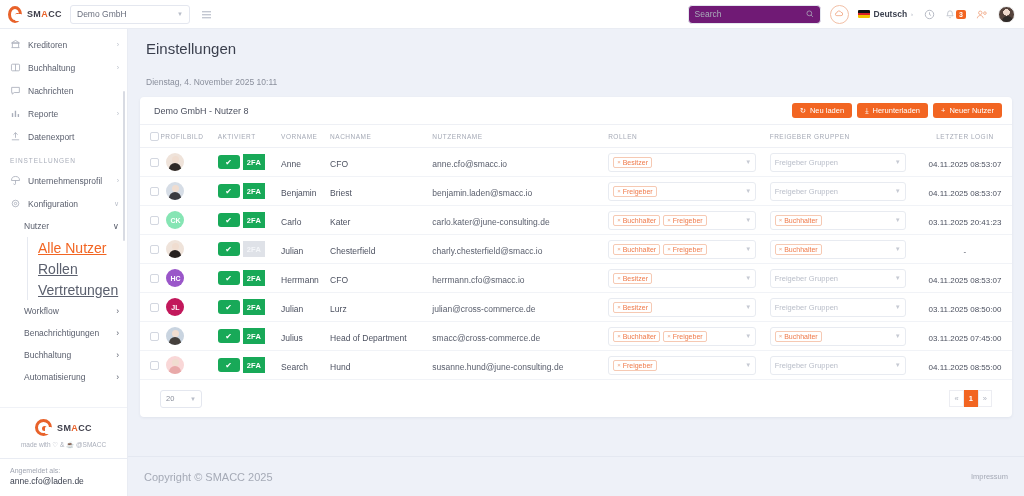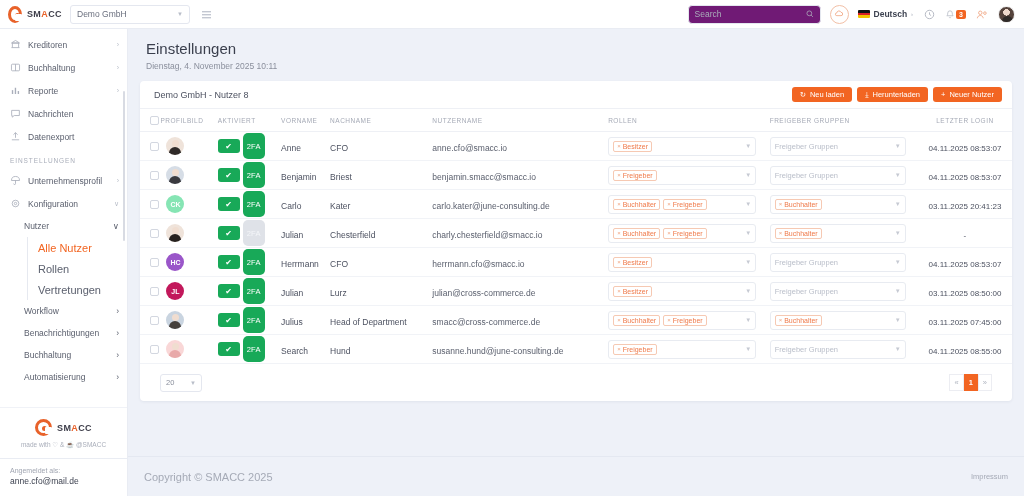--- a/index.html
+++ b/index.html
@@ -98,43 +98,43 @@
   .sec-title {
     font-size: 6.5px; color: #a9aeba; letter-spacing: .9px; padding: 9px 10px 5px 10px;
     text-transform: uppercase;
   }
   .sub-item {
     height: 22px; display: flex; align-items: center; font-size: 8.5px;
     color: #5b606e; padding-left: 24px; padding-right: 8px; cursor: pointer;
   }
   .sub-item .lbl { flex: 1; white-space: nowrap; }
   .sub-sub {
-    height: 21px; display: flex; align-items: center; font-size: 11px;
-    color: #5b606e; padding-left: 38px; cursor: pointer; position: relative;
+    height: 21px; display: flex; align-items: center; font-size: 14px;
+    color: #5b606e; padding-left: 38px; cursor: pointer; position: relative; text-decoration: underline;
   }
   .tree-line { position: absolute; left: 27px; top: 0; bottom: 0; width: 1px; background: #e6e9f0; }
   .sub-sub.active { color: #f26522; }
 
   .side-logo {
     padding: 11px 0 9px; display: flex; flex-direction: column; align-items: center;
     gap: 5px; border-top: 1px solid #f0f2f7;
   }
   .side-logo-row { display: flex; align-items: center; gap: 5px; }
   .madewith { font-size: 6.5px; color: #a9aeba; display:flex; align-items:center; gap:2px; }
   .side-user {
     border-top: 1px solid #e9ecf3; padding: 8px 10px 10px; background: #fff;
   }
   .side-user .k { font-size: 7px; color: #a0a5b1; margin-bottom: 2px; }
   .side-user .v { font-size: 8.5px; color: #3d4250; }
 
   
   .main { flex: 1; min-width: 0; display: flex; flex-direction: column; background: #eef1f8; }
   .page-head { padding: 11px 18px 10px 18px; }
   .page-title { font-size: 15px; color: #3a3f4d; font-weight: 400; }
-  .page-sub { font-size: 8.5px; color: #8a8f9c; margin-top: 4px; }
+  .page-sub { font-size: 8.5px; color: #8a8f9c; margin-top: 20px; }
 
   .card {
     margin: 0 12px; background: #fff; border-radius: 4px;
     box-shadow: 0 1px 3px rgba(40,50,80,.07); display: flex; flex-direction: column;
     overflow: hidden;
   }
   .card-head {
     height: 28px; display: flex; align-items: center; padding: 0 10px 0 14px;
     border-bottom: 1px solid #eef0f5;
   }
@@ -180,22 +180,22 @@
   }
   .av .dot {
     position: absolute; right: -1px; bottom: 0px; width: 4px; height: 4px;
     border-radius: 50%; background: #22c55e; border: 1px solid #fff; z-index:3;
   }
   .pill-ok {
     width: 22px; height: 14px; border-radius: 3px; background: #18a958;
     display: flex; align-items: center; justify-content: center; color: #fff; font-size: 8px;
   }
   .pill-2fa {
-    height: 26px; border-radius: 5px; background: #18a958; color: #fff;
-    font-size: 7.5px; font-weight: 400; display: flex; align-items: center;
+    height: 16px; border-radius: 0; background: #18a958; color: #fff;
+    font-size: 7.5px; font-weight: 700; display: flex; align-items: center;
     justify-content: center; padding: 0 4px; letter-spacing: .2px;
   }
   .pill-2fa.off { background: #dfe2e8; color: #f4f6f9; }
   .tname { font-size: 8.5px; color: #4c5160; }
   .tmail { font-size: 8.5px; color: #5b606e; }
   .tlogin { font-size: 8px; color: #4c5160; white-space: nowrap; }
 
   .multisel {
     border: 1px solid #e8ebf1; border-radius: 3px; height: 19px; display: flex;
     align-items: center; gap: 3px; padding: 0 4px; background: #fff; width: 148px;
@@ -325,41 +325,41 @@
 
         <div class="nav-item">
           <span class="ico">
               <svg width="11" height="11" viewBox="0 0 12 12">
                 <rect x="1.6" y="2.4" width="8.8" height="7.2" rx="1" stroke="#a9aeba" stroke-width=".9" fill="none"></rect>
                 <line x1="6" y1="2.4" x2="6" y2="9.6" stroke="#a9aeba" stroke-width=".9"></line>
               </svg>
             </span>
           <span class="lbl">Buchhaltung</span>
           <span class="chev">›</span>
+        </div>
+
+        <div class="nav-item">
+          <span class="ico">
+              <svg width="11" height="11" viewBox="0 0 12 12">
+                <path d="M1.8 2.6h8.4v5.6H4.6L2.4 10V8.2H1.8z" stroke="#a9aeba" stroke-width=".9" fill="none"></path>
+              </svg>
+            </span>
+          <span class="lbl">Nachrichten</span>
         </div>
 
         <div class="nav-item">
           <span class="ico">
               <svg width="11" height="11" viewBox="0 0 12 12">
                 <rect x="2" y="5.6" width="1.5" height="4.2" fill="#a9aeba"></rect>
                 <rect x="5.2" y="3" width="1.5" height="6.8" fill="#a9aeba"></rect>
                 <rect x="8.4" y="6.6" width="1.5" height="3.2" fill="#a9aeba"></rect>
               </svg>
             </span>
           <span class="lbl">Reporte</span>
           <span class="chev">›</span>
-        </div>
-
-        <div class="nav-item">
-          <span class="ico">
-              <svg width="11" height="11" viewBox="0 0 12 12">
-                <path d="M1.8 2.6h8.4v5.6H4.6L2.4 10V8.2H1.8z" stroke="#a9aeba" stroke-width=".9" fill="none"></path>
-              </svg>
-            </span>
-          <span class="lbl">Nachrichten</span>
         </div>
 
         <div class="nav-item">
           <span class="ico">
               <svg width="11" height="11" viewBox="0 0 12 12">
                 <path d="M6 1.8v5.6M3.8 4 6 1.8 8.2 4M2 9.6h8" stroke="#a9aeba" stroke-width=".9" fill="none"></path>
               </svg>
             </span>
           <span class="lbl">Datenexport</span>
         </div>
@@ -427,21 +427,21 @@
       <div class="side-logo">
         <div class="side-logo-row">
           <div class="logo-mark"></div>
           <div class="logo-text"><span>SM</span><i>A</i><span>CC</span></div>
         </div>
         <div class="madewith">made with ♡ &amp; ☕ @SMACC</div>
       </div>
 
       <div class="side-user">
         <div class="k">Angemeldet als:</div>
-        <div class="v">anne.cfo@mail.de</div>
+        <div class="v">anne.cfo@laden.de</div>
       </div>
     </div>
 
     <div class="main">
       <div class="page-head">
         <div class="page-title">Einstellungen</div>
         <div class="page-sub">Dienstag, 4. November 2025 10:11</div>
       </div>
 
       <div class="card">
@@ -529,21 +529,21 @@
                   </div>
                 </td>
                 <td class="c-act">
                   <div class="cell" style="gap:3px">
                     <span class="pill-ok">✔</span>
                     <span class="pill-2fa">2FA</span>
                   </div>
                 </td>
                 <td class="c-first"><span class="tname">Benjamin</span></td>
                 <td class="c-last"><span class="tname">Briest</span></td>
-                <td class="c-user"><span class="tmail">benjamin.smacc@smacc.io</span></td>
+                <td class="c-user"><span class="tmail">benjamin.laden@smacc.io</span></td>
                 <td class="c-roles">
                   <div class="multisel">
                     <span class="tag"><span class="x">×</span>Freigeber</span>
                     <span class="sel-caret">▼</span>
                   </div>
                 </td>
                 <td class="c-groups">
                   <div class="multisel grp">
                     <span class="ph">Freigeber Gruppen</span>
                     <span class="sel-caret">▼</span>

